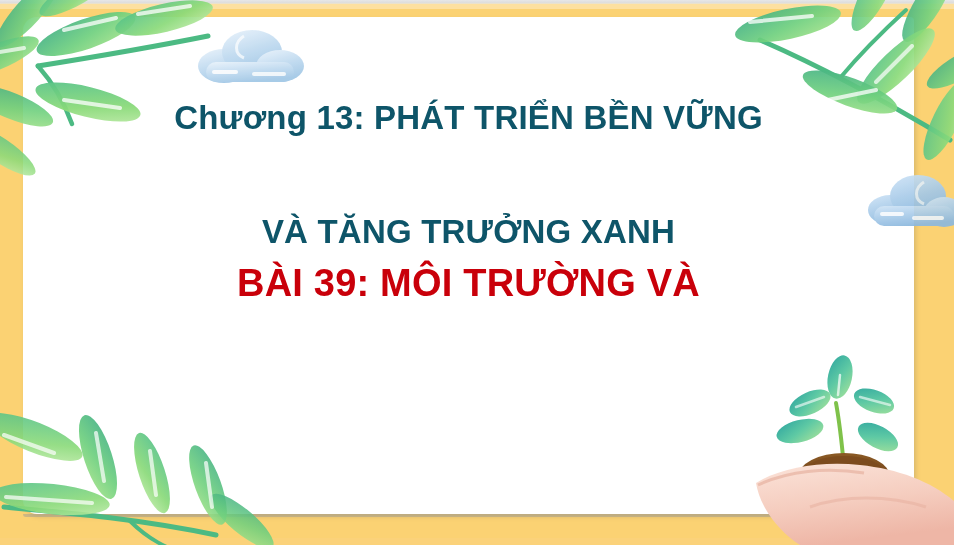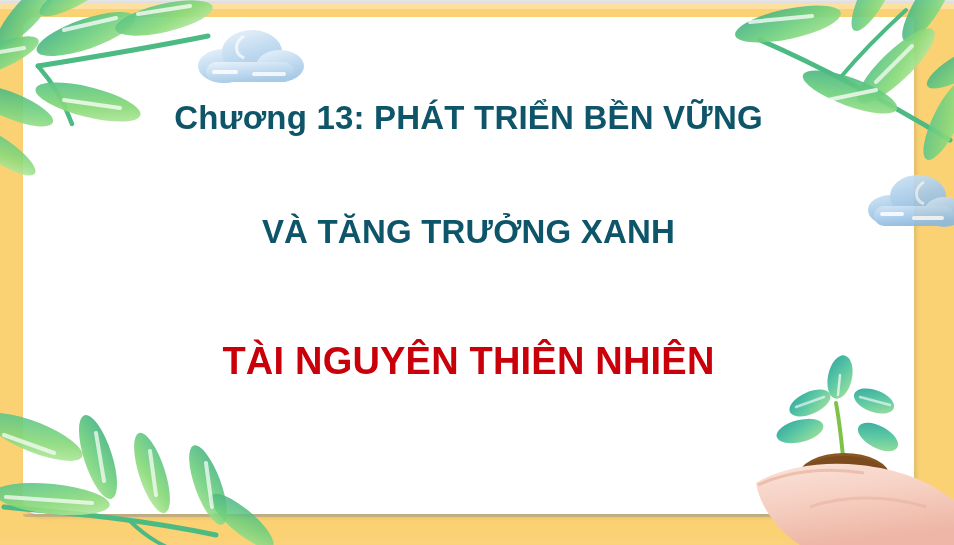--- a/index.html
+++ b/index.html
@@ -260,16 +260,16 @@
     <ellipse cx="96" cy="118" rx="40" ry="17" fill="#7b4a1d" opacity="0.85"></ellipse>
 
     <path d="M8 128 C34 112 74 106 112 110 C150 114 182 126 206 146 L206 190 L52 190 C30 176 12 152 8 128 Z" fill="url(#skin)"></path>
     <path d="M10 130 C40 116 78 112 116 118" stroke="#e7b2a1" stroke-width="3" fill="none" opacity="0.7"></path>
     <path d="M62 152 C96 140 140 140 178 152" stroke="#e7b2a1" stroke-width="3" fill="none" opacity="0.6"></path>
   </svg>
 
   <div class="text-block">
     <div class="title-line chapter l1">Chương 13: PHÁT TRIỂN BỀN VỮNG</div>
     <div class="title-line chapter l2">VÀ TĂNG TRƯỞNG XANH</div>
-    <div class="title-line lesson l2">TÀI NGUYÊN THIÊN NHIÊN</div>
+    <div class="title-line lesson l1">BÀI 39: MÔI TRƯỜNG VÀ</div>
   </div>
 
 </div>
 
 </body></html>

